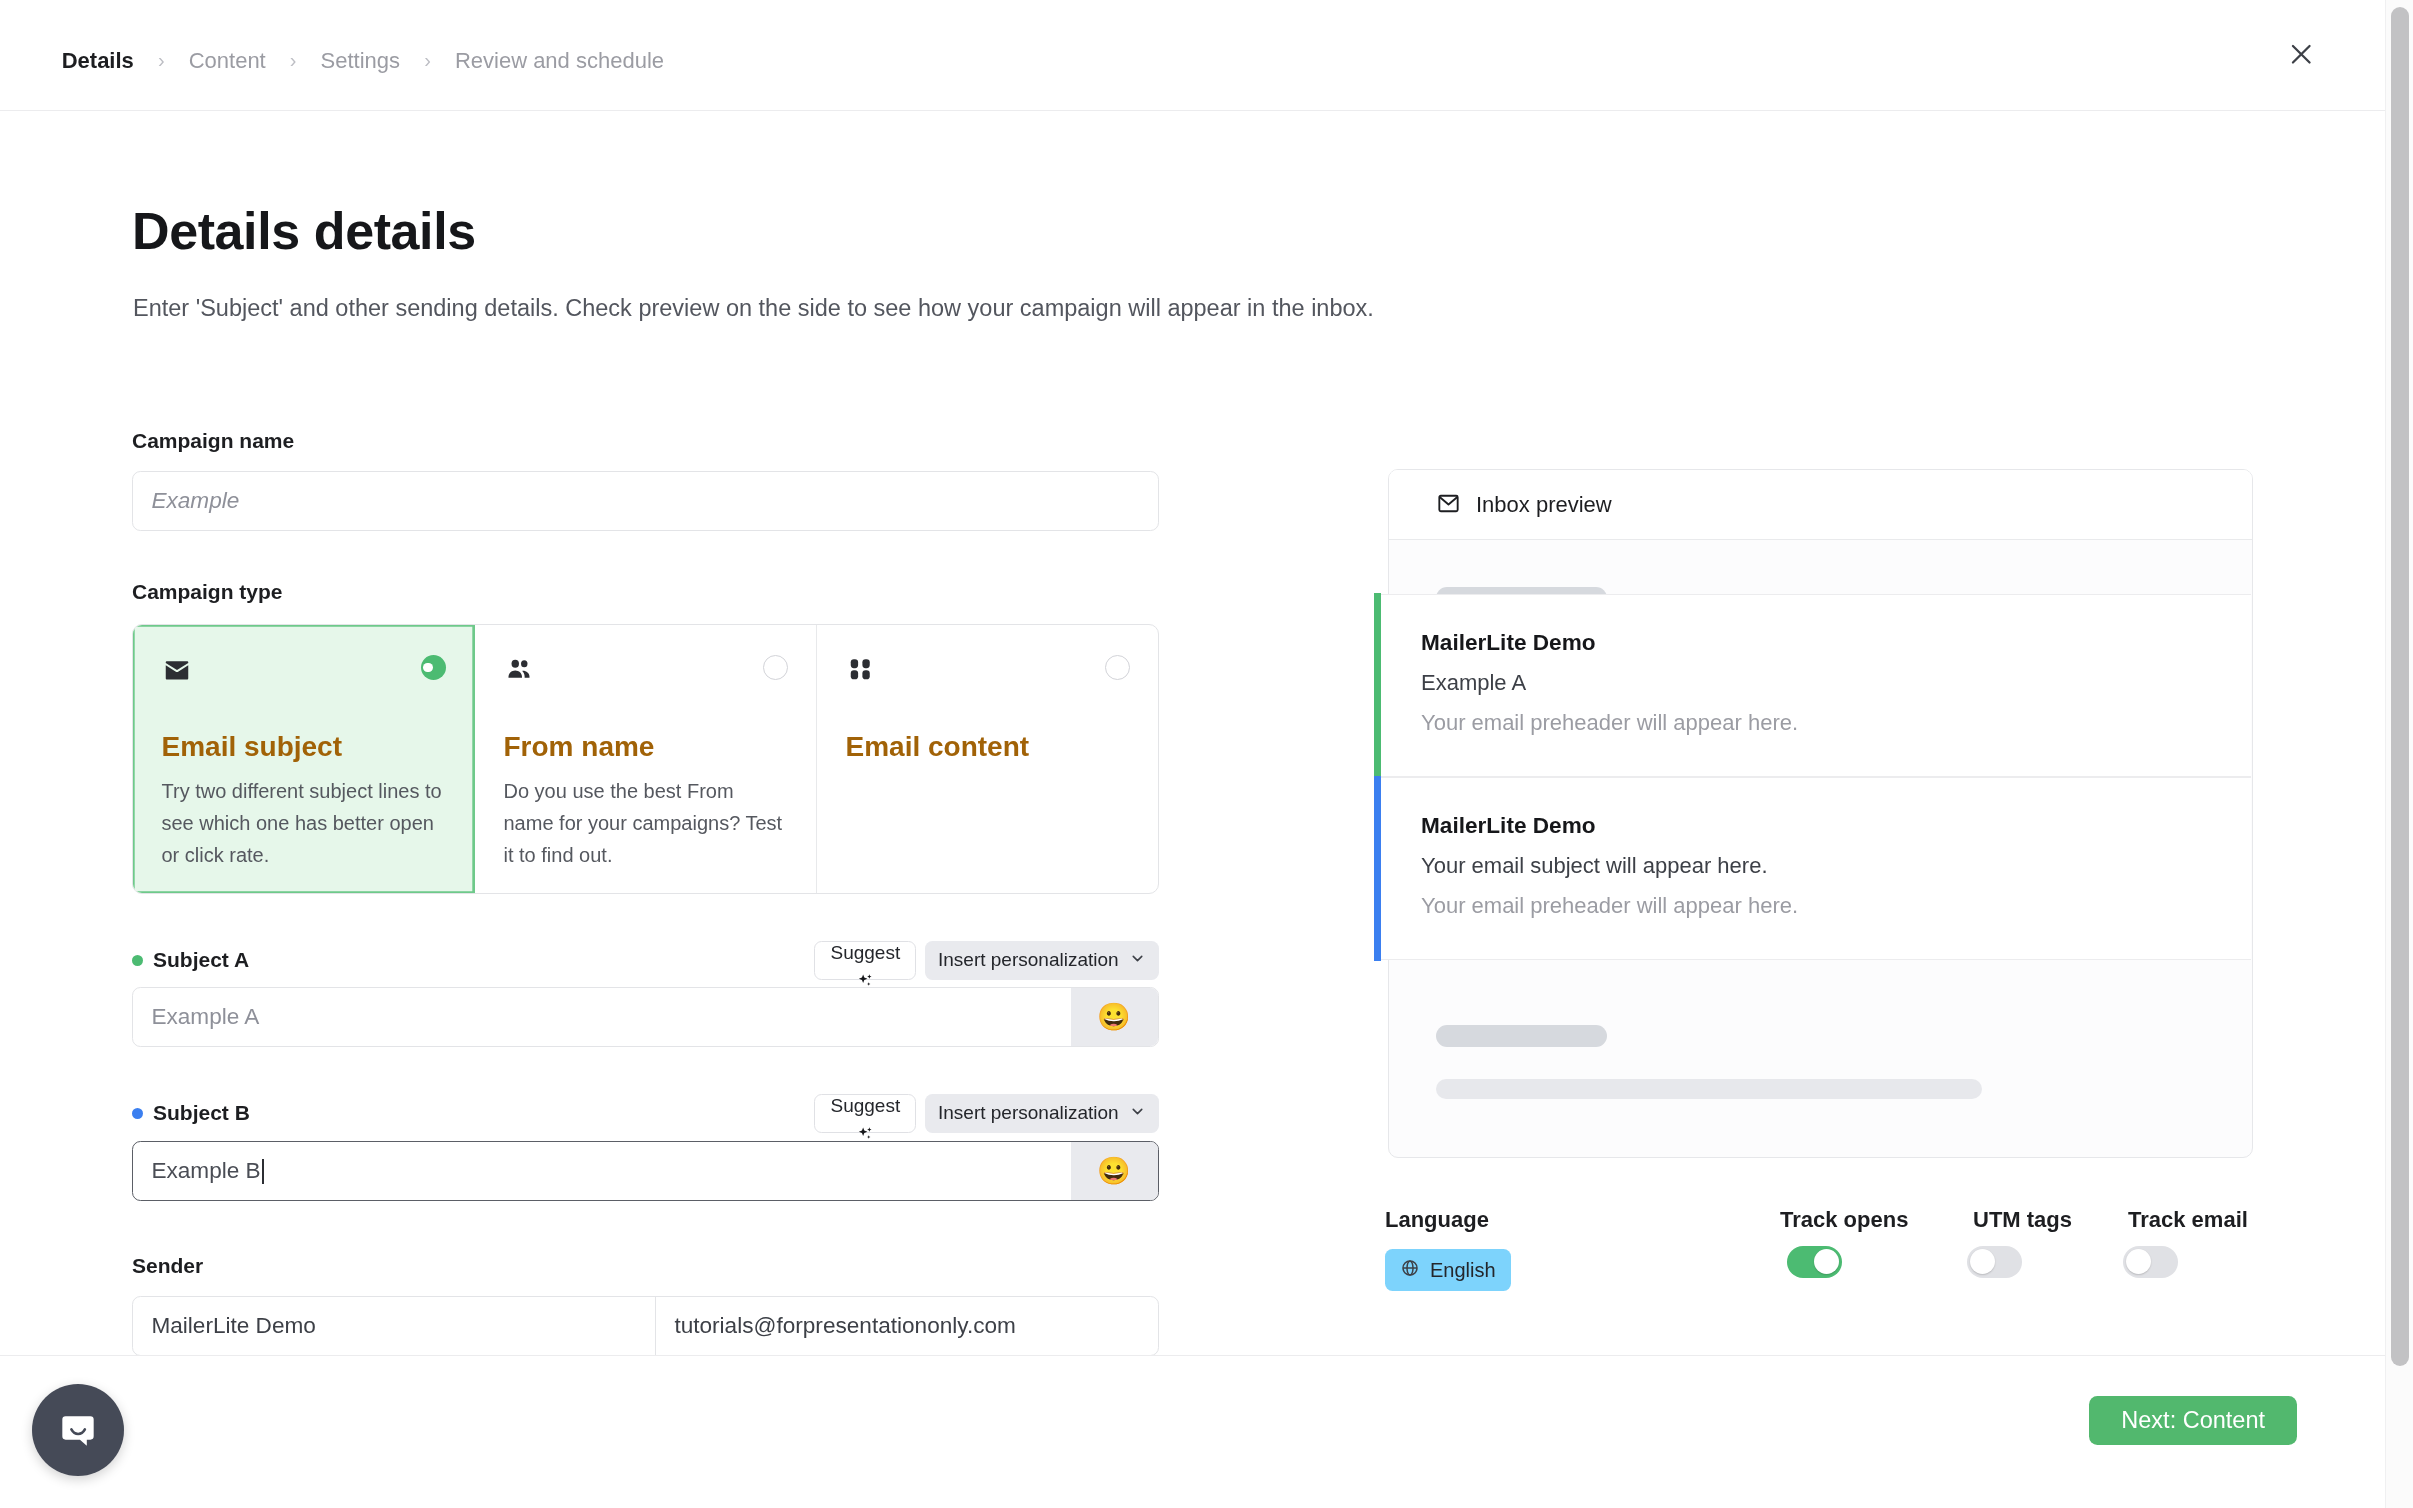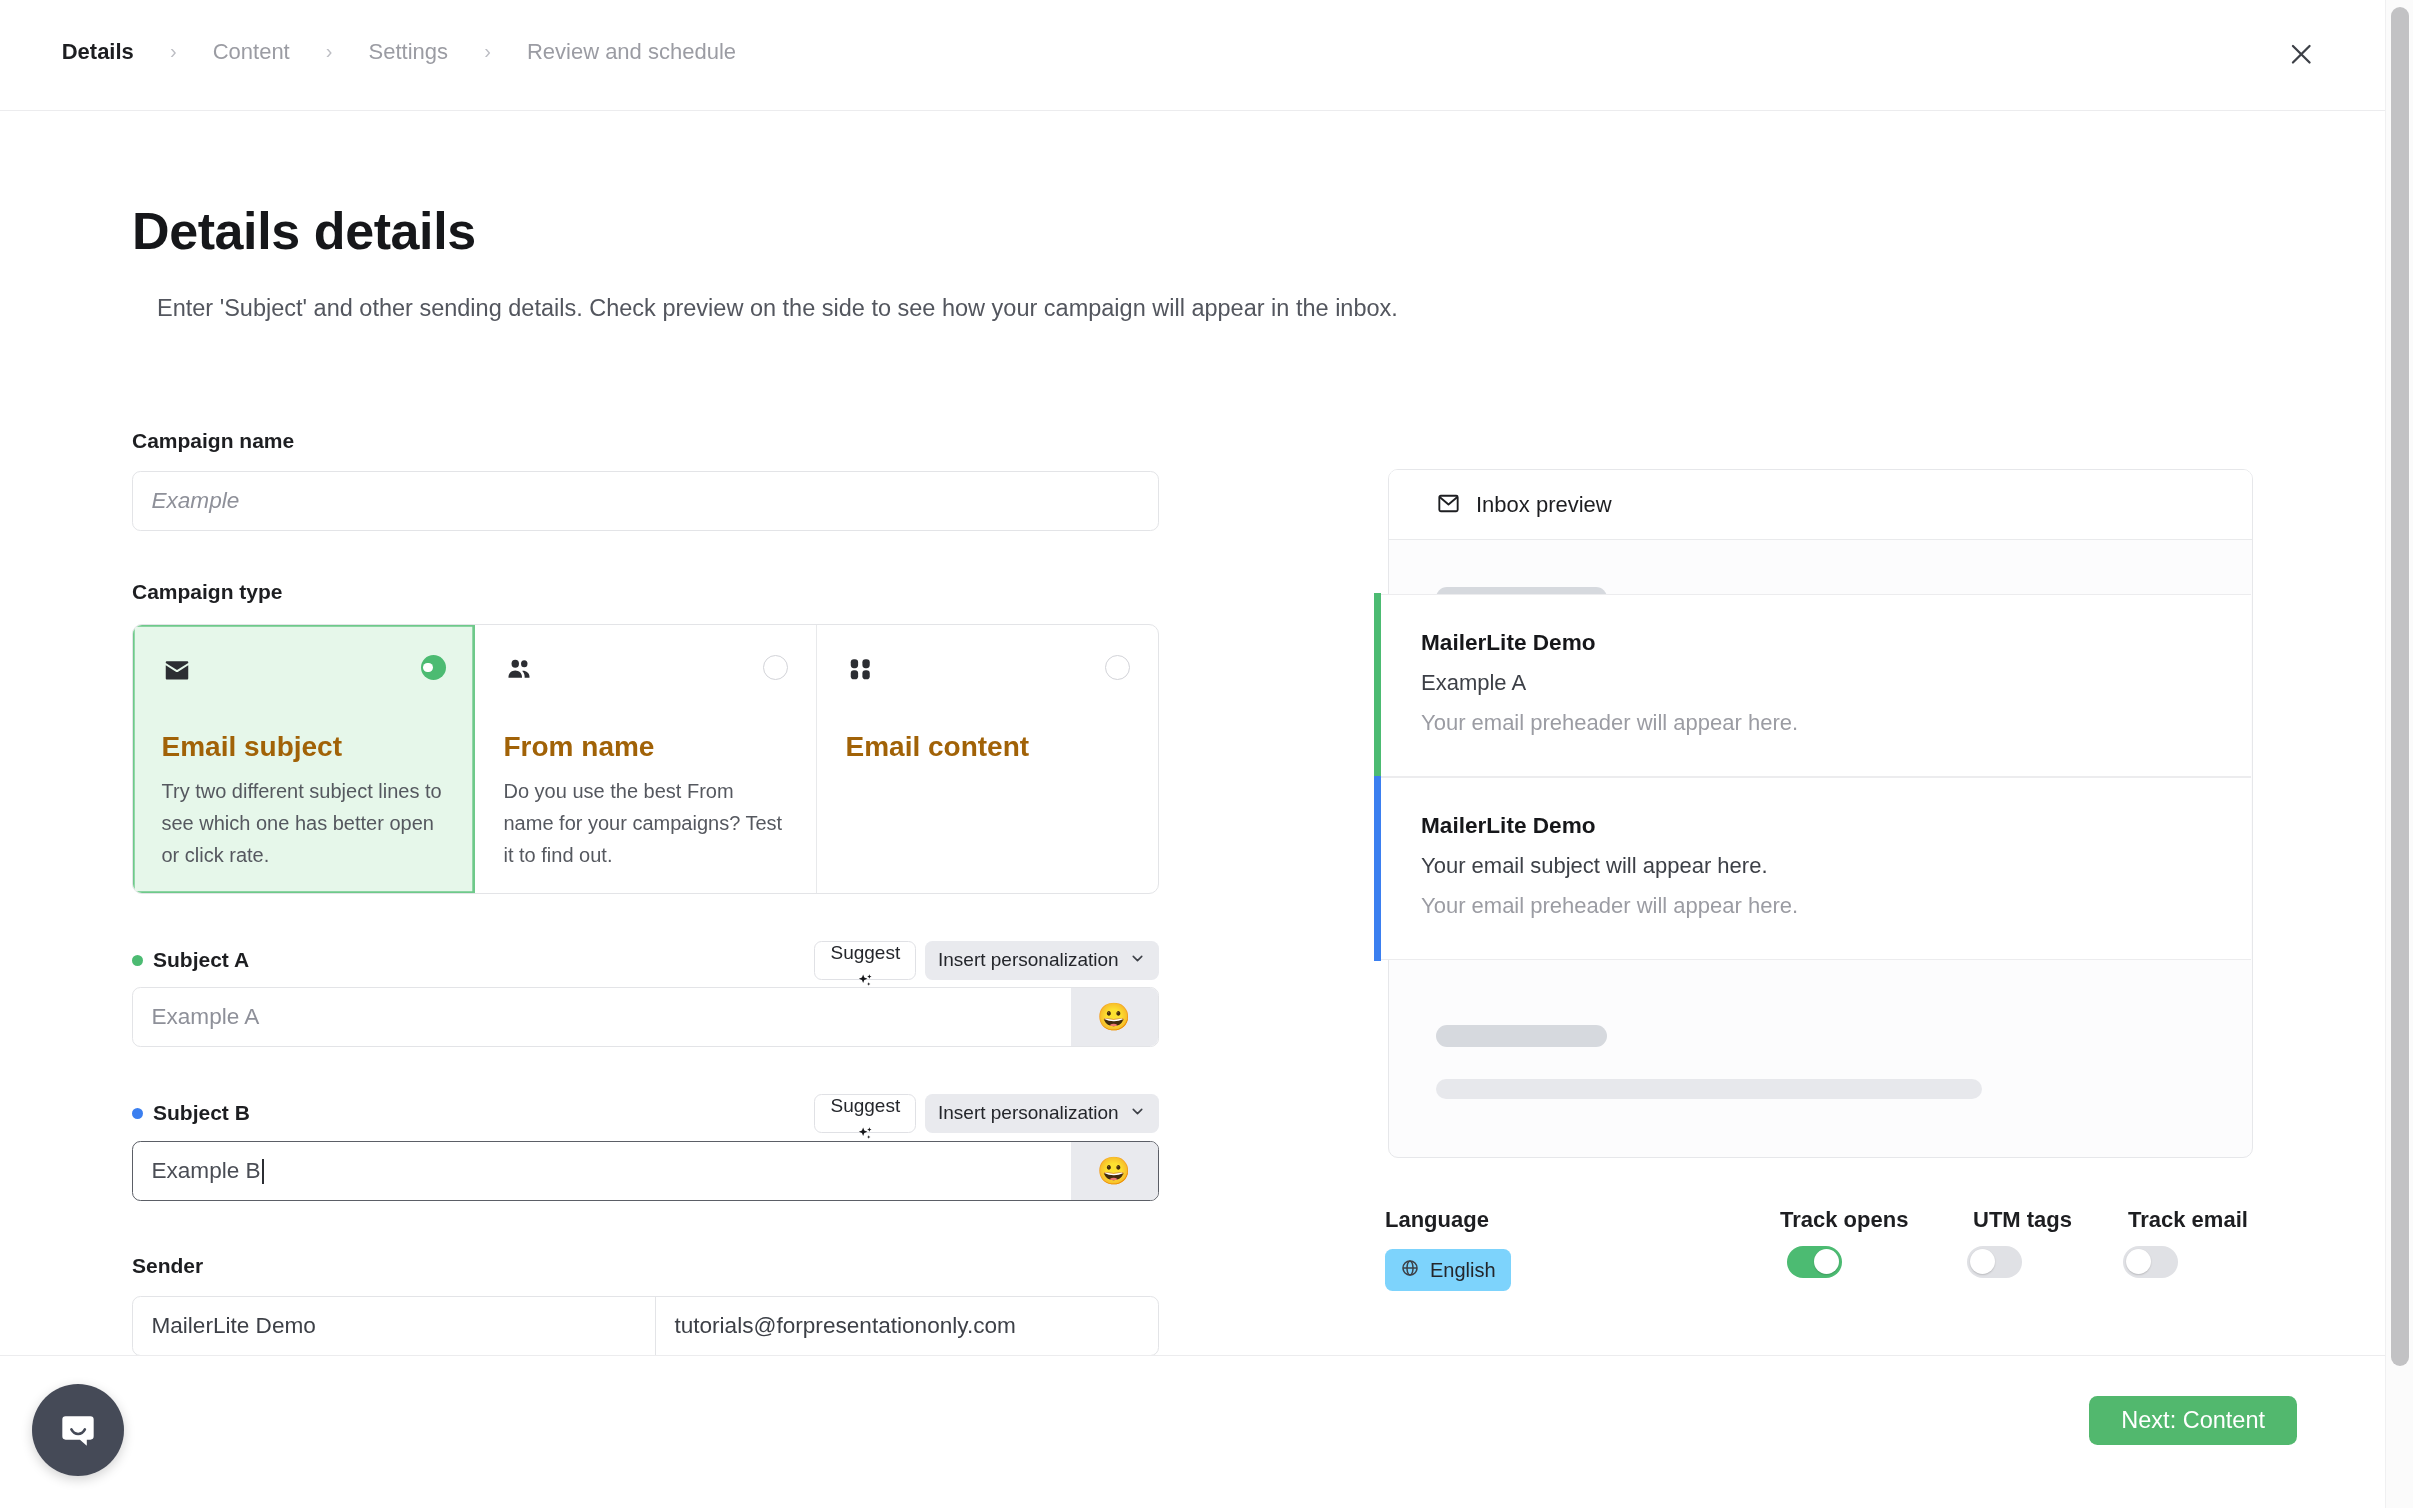--- a/index.html
+++ b/index.html
@@ -11,22 +11,22 @@
   }
   .page { position: relative; width: 2413px; height: 1508px; background:#fff; }
 
   
   .topbar {
     position: absolute; top: 0; left: 0; width: 2386px; height: 111px;
     border-bottom: 1.7px solid #ececee;
     background: #fff;
   }
   .breadcrumb {
-    position: absolute; left: 60px; top: 39px;
-    display: flex; align-items: center; gap: 16px;
+    position: absolute; left: 60px; top: 48px;
+    display: flex; align-items: center; gap: 4px;
     font-size: 22px;
   }
   .crumb { color: #9b9ca3; padding: 0 1.7px; white-space: nowrap; }
   .crumb.active { color: #1d1e21; font-weight: 700; }
   .crumb-sep {
     color: #bdbec4; font-size: 20px; padding: 0 18.4px;
     line-height: 1; transform: translateY(-0.8px);
   }
   .close-btn {
     position: absolute; right: 65px; top: 35px;
@@ -44,21 +44,21 @@
     background: #c2c2c4; border-radius: 9.2px;
   }
 
   
   .h1 {
     position: absolute; left: 132px; top: 201px;
     font-size: 52px; font-weight: 700; color: #16171a; letter-spacing: -0.4px;
   }
   .sub {
     position: absolute; left: 133px; top: 295px;
-    font-size: 23.5px; color: #53565e; margin-left: 24px;
+    font-size: 23.5px; color: #53565e;
   }
 
   
   .field-label {
     font-size: 21px; font-weight: 700; color: #1d1e21;
   }
   .lbl-campaign-name { position: absolute; left: 132px; top: 429px; }
   .lbl-campaign-type { position: absolute; left: 132px; top: 580px; }
   .lbl-sender        { position: absolute; left: 132px; top: 1254px; }
 

